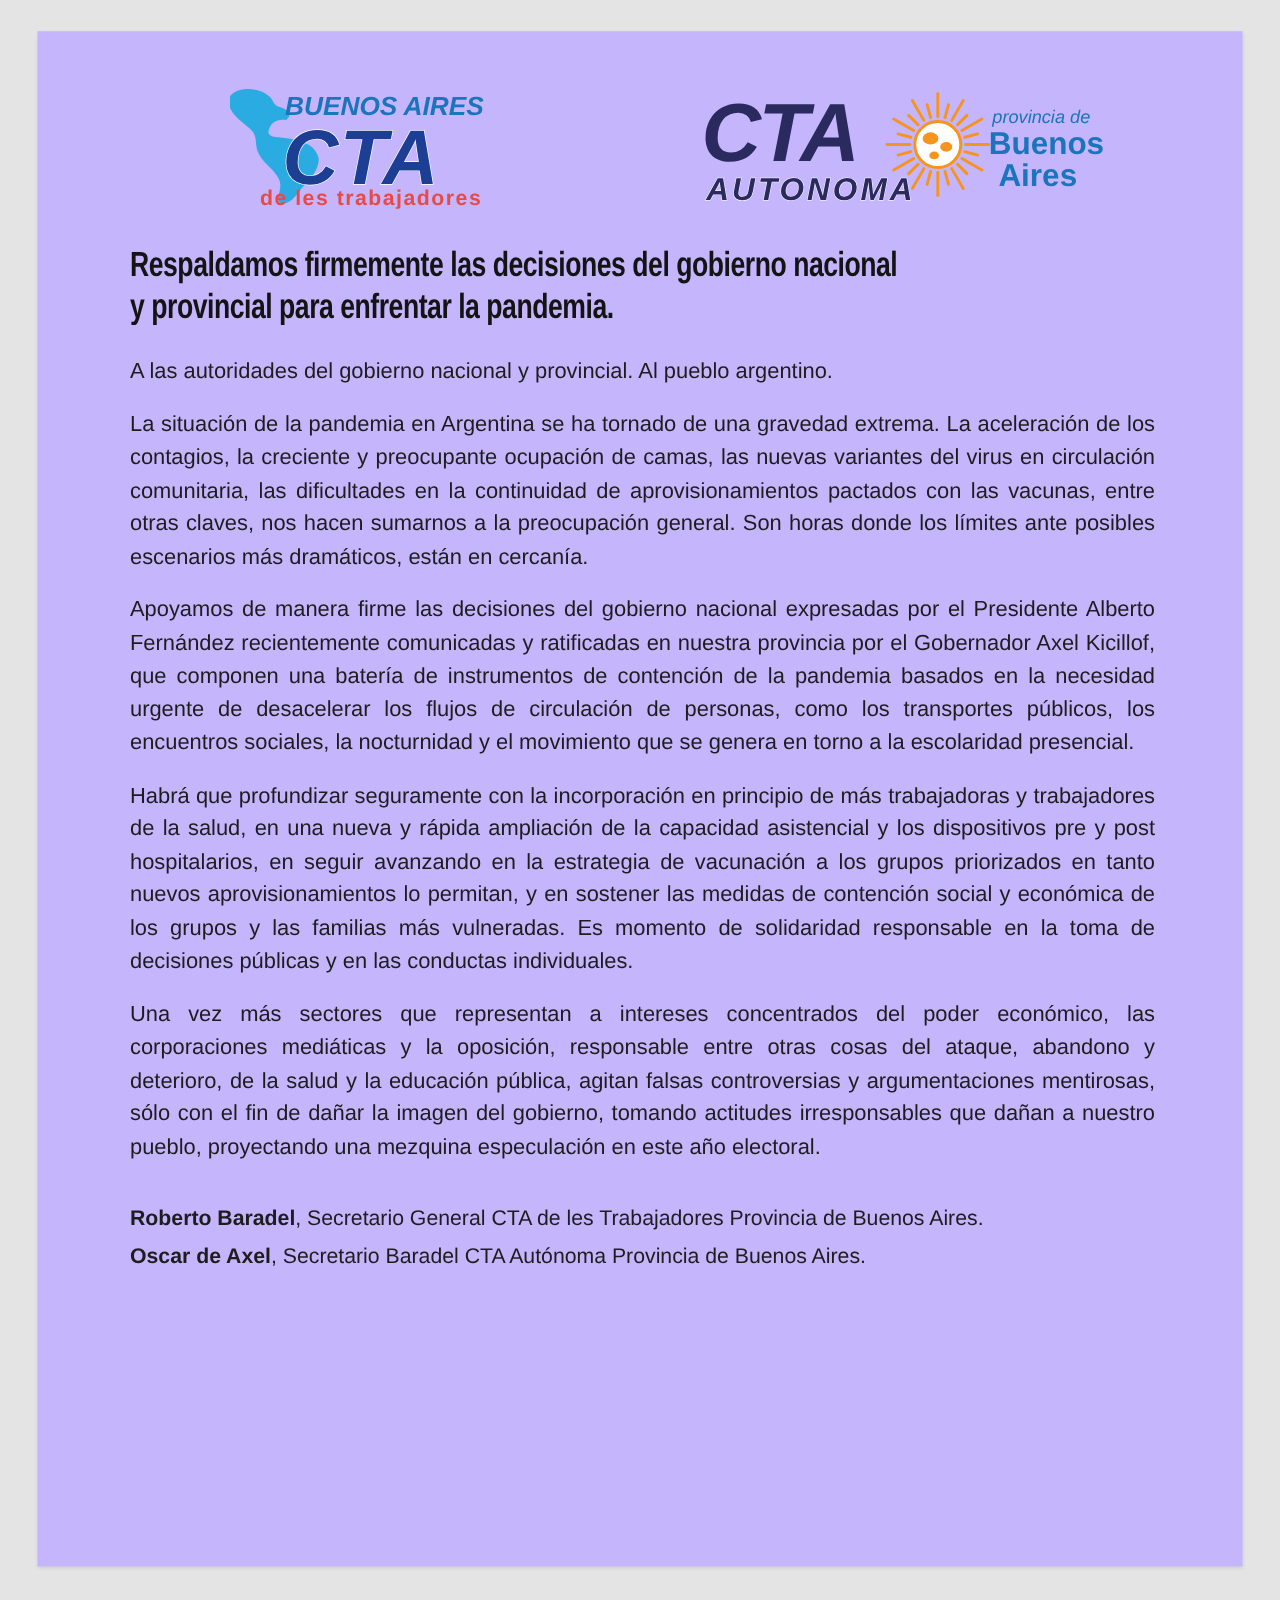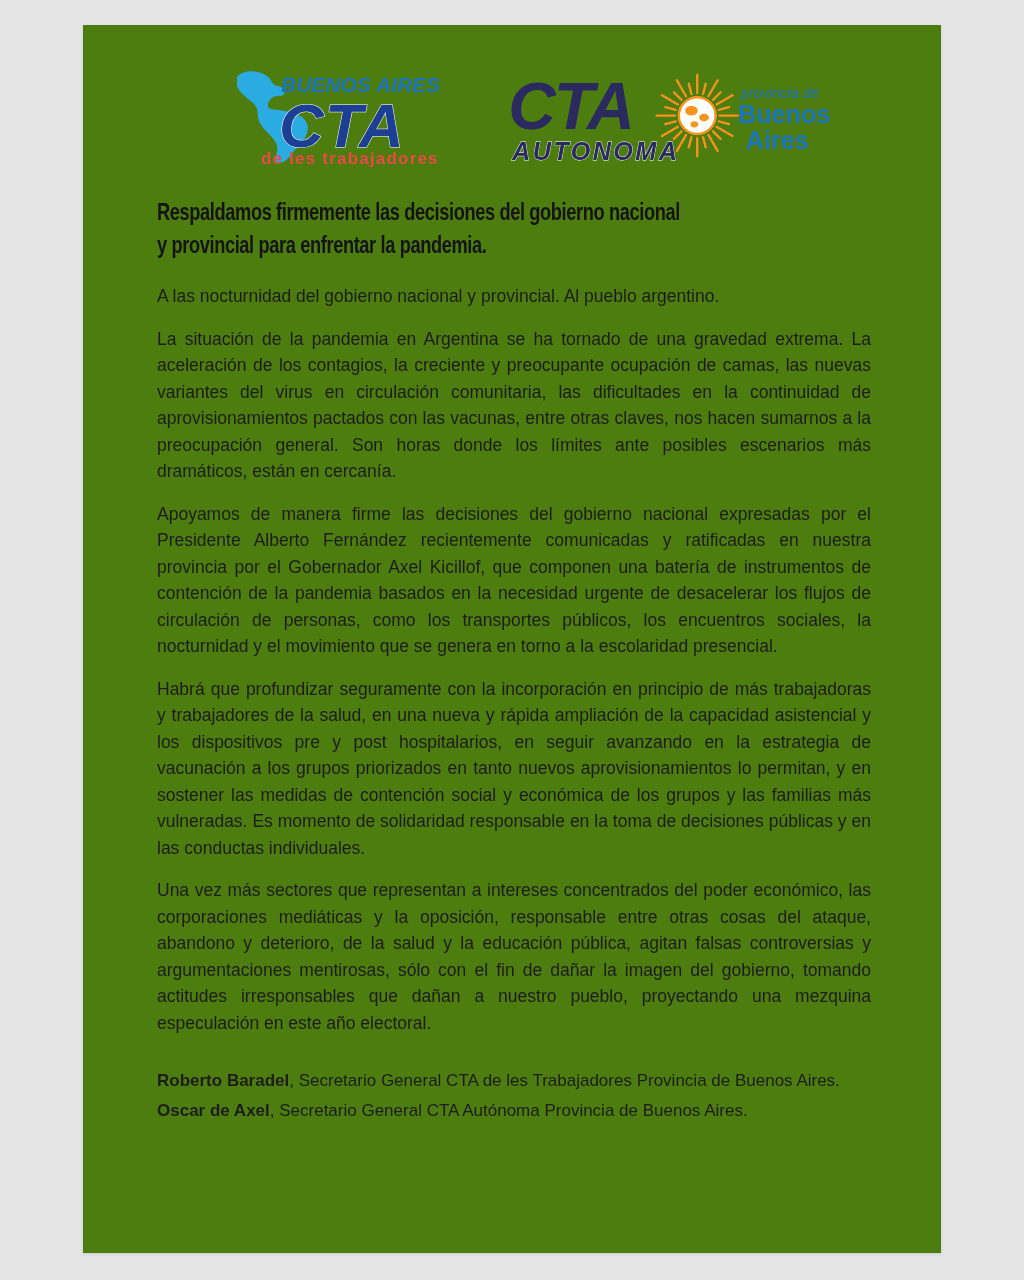--- a/index.html
+++ b/index.html
@@ -4,40 +4,40 @@
 <style>
   html,body{margin:0;padding:0;}
   body{
     width:1024px;height:1280px;
     background:#e4e4e4;
     font-family:"Liberation Sans", sans-serif;
     -webkit-font-smoothing:antialiased;
   }
   .card{
     box-sizing:border-box;
-    width:858px;height:1228px;
+    width:964px;height:1228px;
     margin:0 auto;
     position:relative;top:25px;
-    background:#4d7c0f;
+    background:#c4b5fd;
     box-shadow:0 1px 3px rgba(0,0,0,0.10);
     padding:40px 70px 0 74px;
   }
   .header{
     display:flex;
     align-items:flex-start;
     height:102px;
     margin-bottom:28px;
   }
   .logo-left{margin-left:66px;}
   .logo-right{margin-left:auto;margin-right:33px;margin-top:6px;}
   .title{
     margin:0 0 22px 0;
     color:#141414;
     font-weight:bold;
-    font-size:24px;
+    font-size:28px;
     line-height:33px;
     letter-spacing:-0.5px;
   }
   .title .tline{
     display:block;
     transform:scaleX(0.76);
     transform-origin:left top;
     white-space:nowrap;
   }
   .body-text p{
@@ -108,29 +108,29 @@
       <text x="245" y="80" font-size="26" font-weight="bold" fill="#1b75bc">Aires</text>
     </svg>
   </div>
 
   <h1 class="title">
     <span class="tline">Respaldamos firmemente las decisiones del gobierno nacional</span>
     <span class="tline">y provincial para enfrentar la pandemia.</span>
   </h1>
 
   <div class="body-text">
-    <p class="intro">A las nocturnidad del gobierno nacional y provincial. Al pueblo argentino.</p>
+    <p class="intro">A las autoridades del gobierno nacional y provincial. Al pueblo argentino.</p>
     <p>La situación de la pandemia en Argentina se ha tornado de una gravedad extrema. La aceleración de los contagios, la creciente y preocupante ocupación de camas, las nuevas variantes del virus en circulación comunitaria, las dificultades en la continuidad de aprovisionamientos pactados con las vacunas, entre otras claves, nos hacen sumarnos a la preocupación general. Son horas donde los límites ante posibles escenarios más dramáticos, están en cercanía.</p>
     <p>Apoyamos de manera firme las decisiones del gobierno nacional expresadas por el Presidente Alberto Fernández recientemente comunicadas y ratificadas en nuestra provincia por el Gobernador Axel Kicillof, que componen una batería de instrumentos de contención de la pandemia basados en la necesidad urgente de desacelerar los flujos de circulación de personas, como los transportes públicos, los encuentros sociales, la nocturnidad y el movimiento que se genera en torno a la escolaridad presencial.</p>
     <p>Habrá que profundizar seguramente con la incorporación en principio de más trabajadoras y trabajadores de la salud, en una nueva y rápida ampliación de la capacidad asistencial y los dispositivos pre y post hospitalarios, en seguir avanzando en la estrategia de vacunación a los grupos priorizados en tanto nuevos aprovisionamientos lo permitan, y en sostener las medidas de contención social y económica de los grupos y las familias más vulneradas. Es momento de solidaridad responsable en la toma de decisiones públicas y en las conductas individuales.</p>
     <p>Una vez más sectores que representan a intereses concentrados del poder económico, las corporaciones mediáticas y la oposición, responsable entre otras cosas del ataque, abandono y deterioro, de la salud y la educación pública, agitan falsas controversias y argumentaciones mentirosas, sólo con el fin de dañar la imagen del gobierno, tomando actitudes irresponsables que dañan a nuestro pueblo, proyectando una mezquina especulación en este año electoral.</p>
   </div>
 
   <div class="signatures">
     <div>
       <span class="sig-name">Roberto Baradel</span><span>, Secretario General CTA de les Trabajadores Provincia de Buenos Aires.</span>
     </div>
     <div>
-      <span class="sig-name">Oscar de Axel</span><span>, Secretario General CTA Autónoma Provincia de Buenos Aires.</span>
+      <span class="sig-name">Oscar de Axel</span><span>, Secretario Baradel CTA Autónoma Provincia de Buenos Aires.</span>
     </div>
   </div>
 
 </div>
 
 </body></html>

